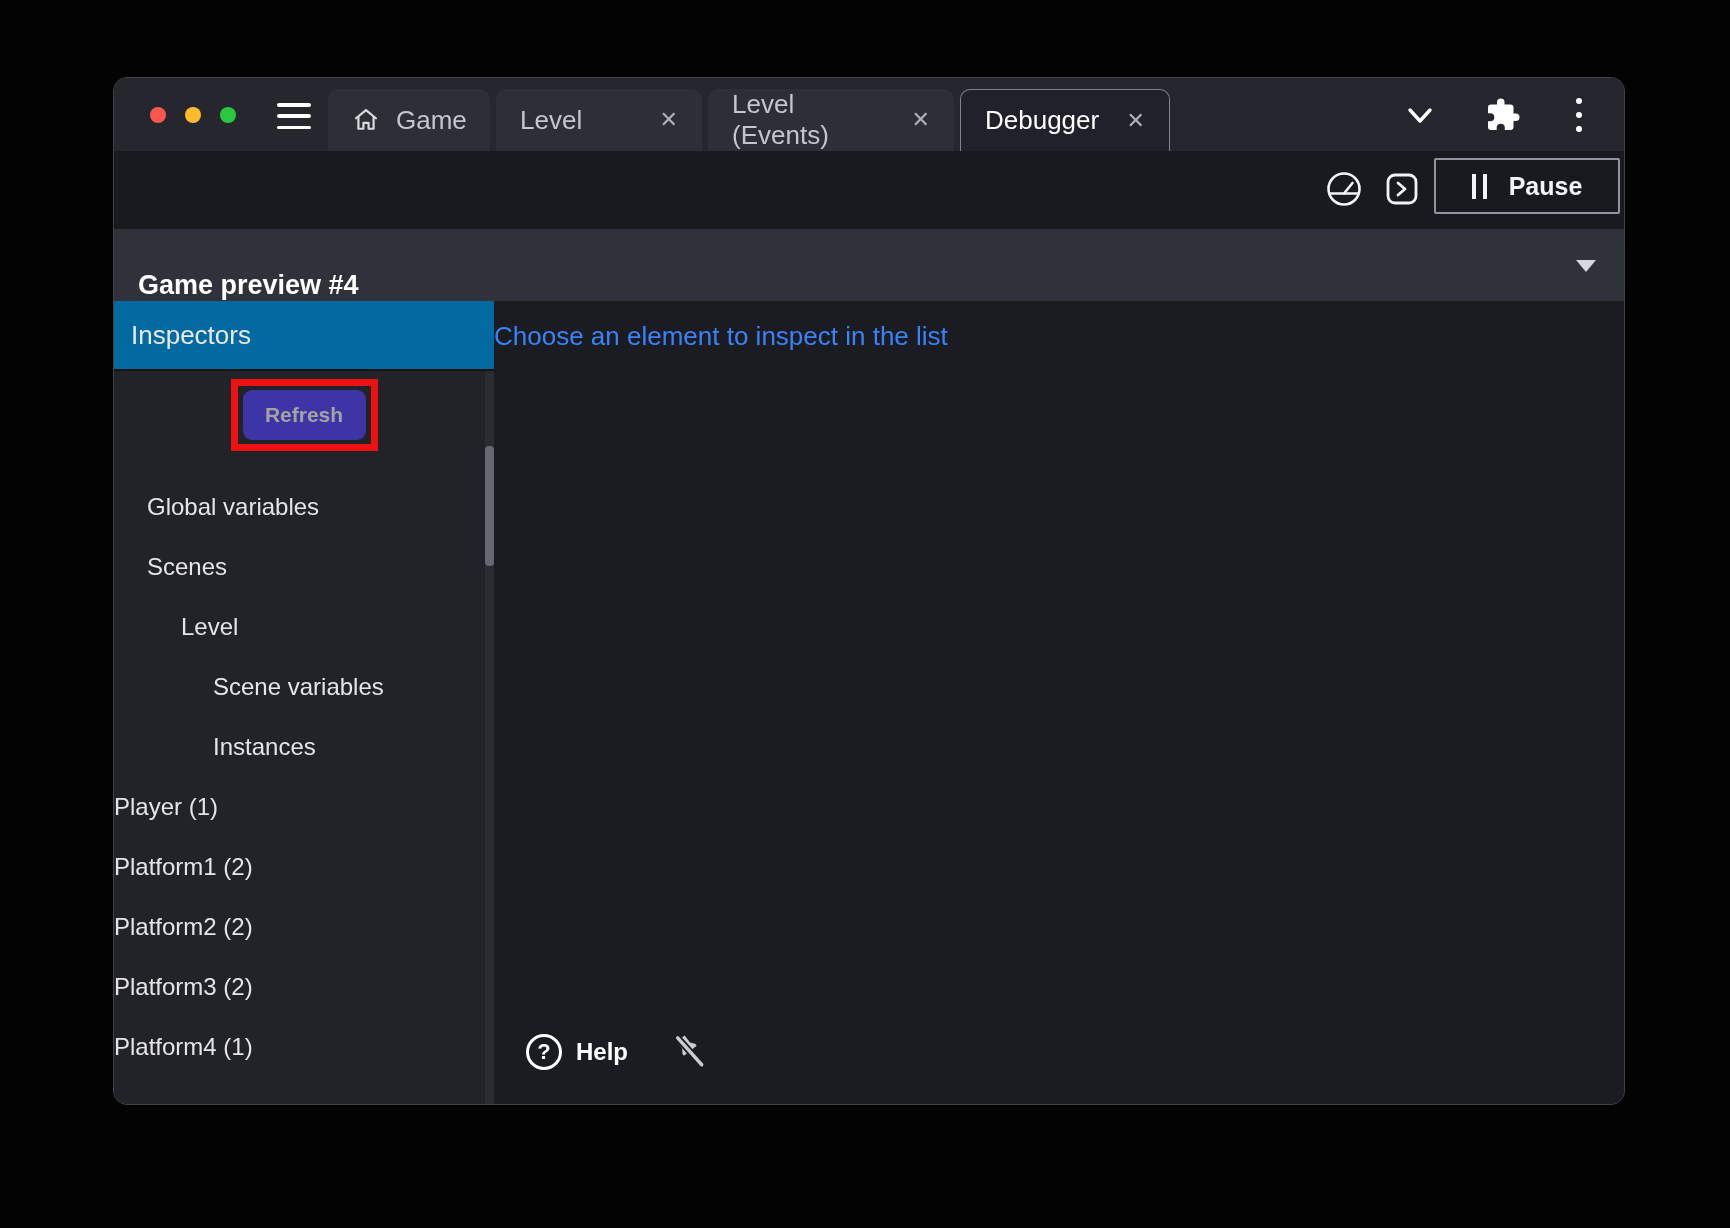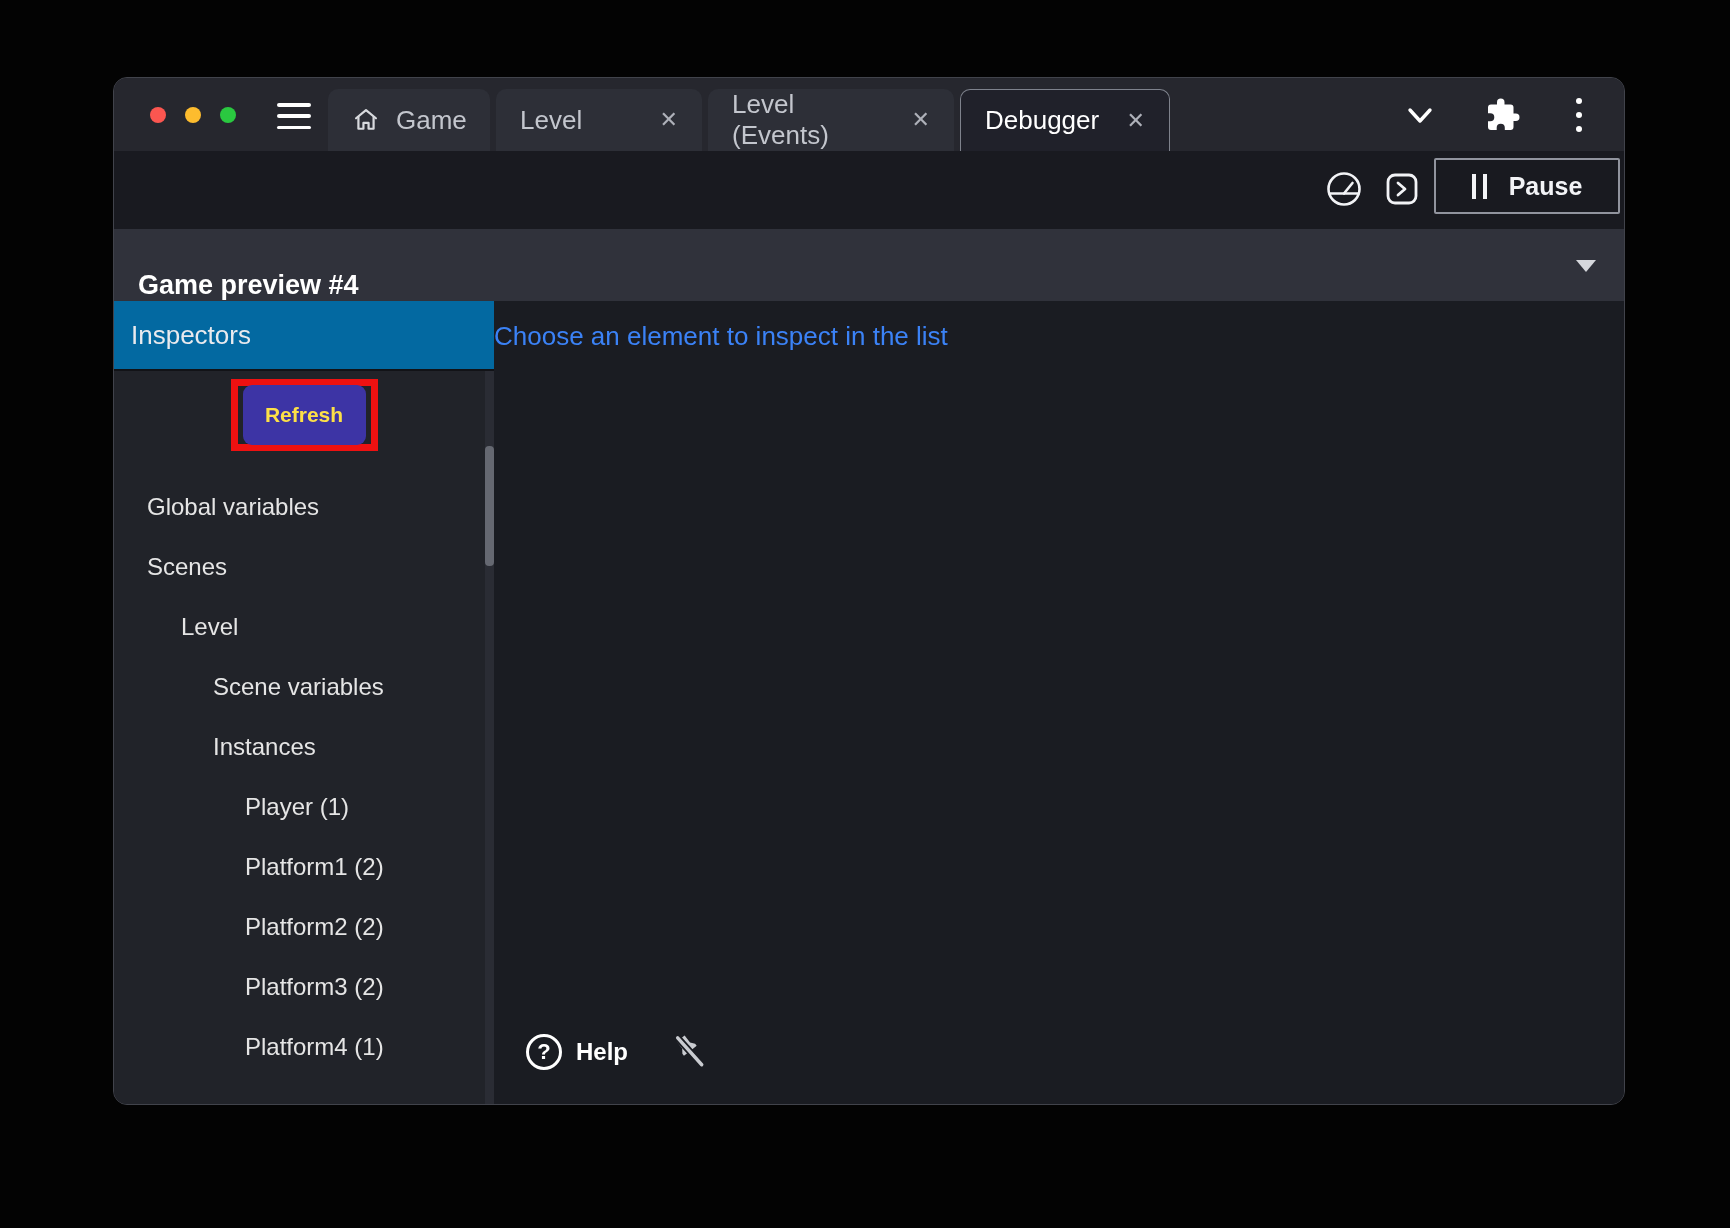--- a/index.html
+++ b/index.html
@@ -61,29 +61,29 @@
 
   
   .content { flex:1; display:flex; min-height:0; }
 
   .sidebar { position:relative; width:380px; flex:0 0 auto; background:#212329; }
   .sb-header { height:70px; background:#0369a1; border-bottom:2px solid #121317;
                display:flex; align-items:center; padding-left:17px;
                color:#e9eaee; font-size:26px; }
   .refresh-wrap { margin:8px auto 0; width:147px; height:72px; border:7px solid #ee1111;
                   display:flex; align-items:center; justify-content:center; }
-  .refresh-btn { width:123px; height:60px; background:#3d34a5; border:none; border-radius:9px;
-                 color:#fde047; font-size:21px; font-weight:bold; cursor:pointer;
+  .refresh-btn { width:123px; height:50px; background:#3d34a5; border:none; border-radius:9px;
+                 color:#a3a3a3; font-size:21px; font-weight:bold; cursor:pointer;
                  font-family:"Liberation Sans", sans-serif; }
   .tree { margin-top:26px; }
   .tree-item { height:60px; display:flex; align-items:center; color:#e5e5e5; font-size:24px; cursor:pointer; }
   .ind-1 { padding-left:33px; }
   .ind-2 { padding-left:67px; }
   .ind-3 { padding-left:99px; }
-  .ind-4 { padding-left:131px; }
+  .ind-4 { }
 
   .sb-track { position:absolute; right:0; top:70px; bottom:0; width:9px; background:#2a2c34; }
   .sb-thumb { position:absolute; right:0; top:145px; width:9px; height:120px;
               background:#656871; border-radius:4px; cursor:pointer; }
 
   .main { position:relative; flex:1; background:#1a1c22; }
   .empty-msg { margin-top:20px; text-align:left; color:#3b82f6; font-size:26px; }
 
   .help-row { position:absolute; left:32px; bottom:32px; display:flex; align-items:center; gap:14px; }
   .help-icon { width:36px; height:36px; border:3px solid #ffffff; border-radius:50%;

